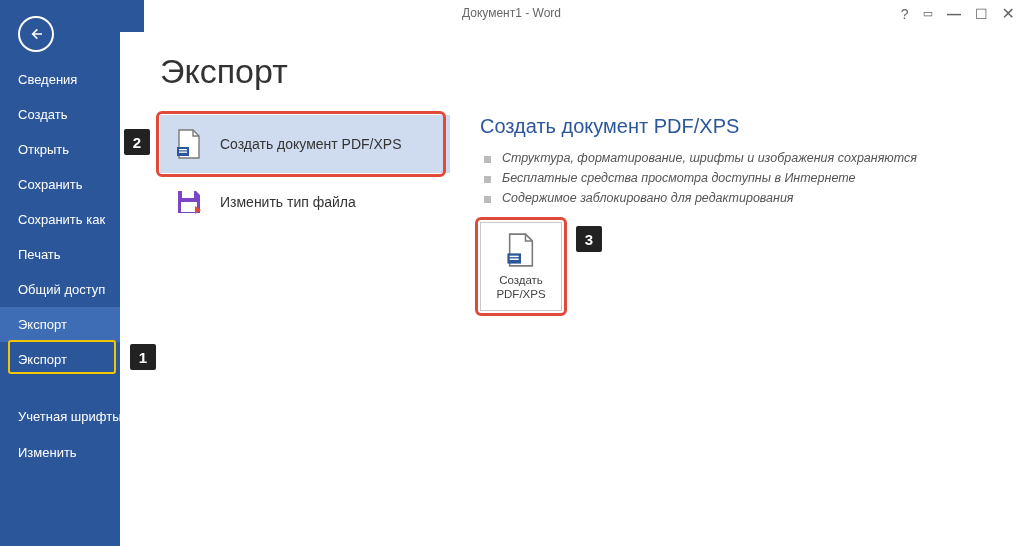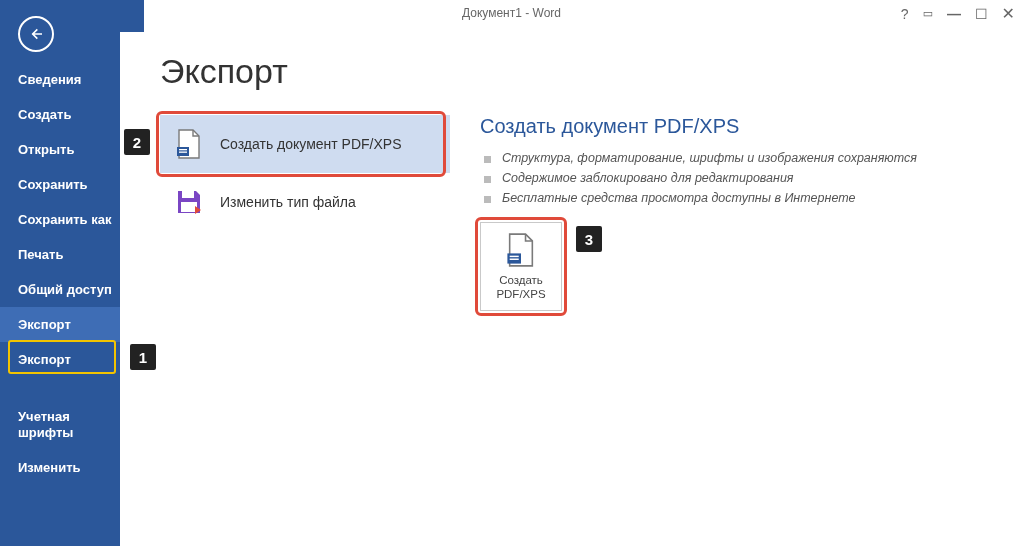--- a/index.html
+++ b/index.html
@@ -47,21 +47,20 @@
     color:#555;
   }
 
   
   .sidebar {
     position:absolute;
     left:0; top:0; bottom:0;
     width:144px;
     background:#2b579a;
     color:#fff;
-    font-weight:bold;
   }
   .back-btn {
     width:36px;height:36px;
     border:2px solid #fff;
     border-radius:50%;
     margin:16px 0 10px 18px;
     display:flex;align-items:center;justify-content:center;
     cursor:pointer;
   }
   .back-btn svg { width:16px;height:16px; }
@@ -245,22 +244,22 @@
             </svg>
         </span>
         <span>Изменить тип файла</span>
       </div>
     </div>
 
     <div class="detail">
       <div class="detail-title">Создать документ PDF/XPS</div>
       <ul class="bullets">
         <li>Структура, форматирование, шрифты и изображения сохраняются</li>
+        <li>Бесплатные средства просмотра доступны в Интернете</li>
         <li>Содержимое заблокировано для редактирования</li>
-        <li>Бесплатные средства просмотра доступны в Интернете</li>
       </ul>
 
       <div class="big-btn-wrap">
         
         <div class="hl-red" style="position:absolute;left:-5px;top:-5px;right:-5px;bottom:-5px;"></div>
         
         <div class="annot" style="left:96px;top:4px;">3</div>
 
         <div class="big-btn">
           <div class="bico">

